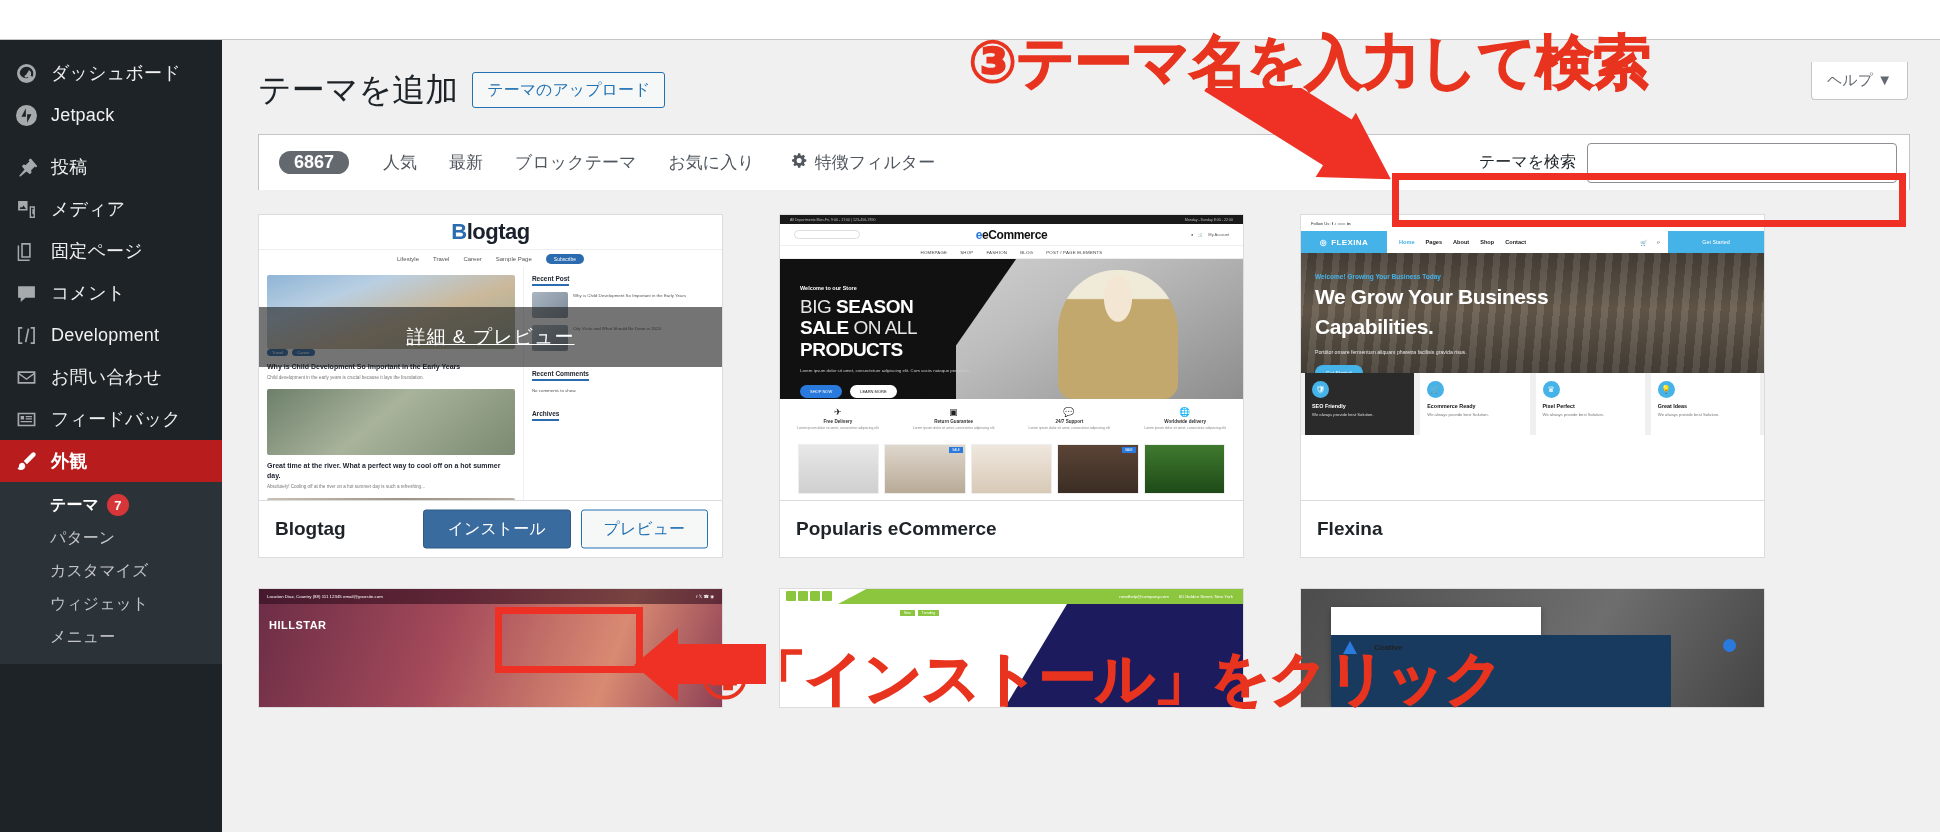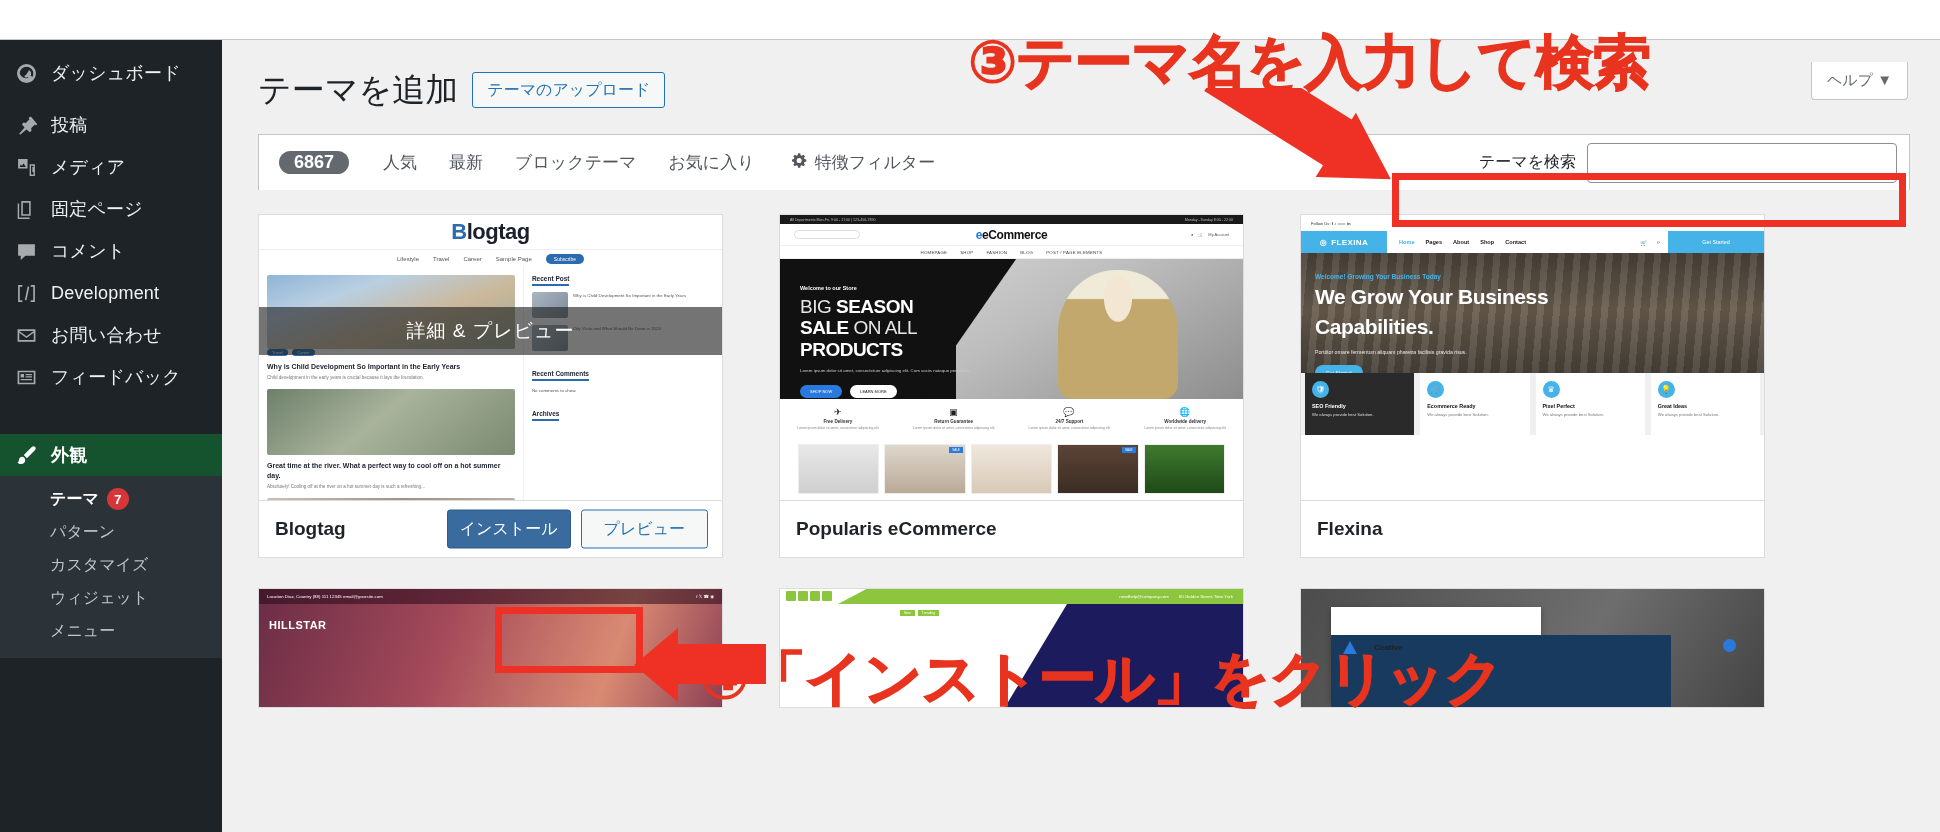--- a/index.html
+++ b/index.html
@@ -34,21 +34,21 @@
     letter-spacing: .2px;
   }
   .menu-item .mi-icon {
     width: 24px; height: 24px; flex: 0 0 24px;
     display: flex; align-items: center; justify-content: center;
     color: #a7aaad; font-size: 17px;
   }
   .menu-item .mi-icon svg { width: 21px; height: 21px; fill: #a7aaad; }
   .menu-sep { height: 10px; }
   .menu-item.current {
-    background: #14532d; color: #fff; font-weight: 600; position: relative; margin-top: 36px;
+    background: #b91c1c; color: #fff; font-weight: 600; position: relative;
   }
   .menu-item.current .mi-icon svg { fill: #fff; }
   .menu-item.current::after {
     content: ""; position: absolute; right: -8px; top: 50%;
     margin-top: -8px;
     border-top: 8px solid transparent; border-bottom: 8px solid transparent;
     border-right: 8px solid #f0f0f1;
   }
   .submenu { background: #2c3338; padding: 6px 0 10px 0; }
   .submenu-item {
@@ -133,33 +133,33 @@
     height: 56px; display: flex; align-items: center;
     padding: 0 16px; position: relative;
   }
   .theme-name { font-size: 19px; font-weight: 700; color: #1d2327; }
   .theme-actions {
     position: absolute; right: 14px; top: 50%; transform: translateY(-50%);
     display: flex; gap: 10px;
   }
   .btn-primary {
     background: #3a6b9e; color: #fff; border: 1px solid #2e5a85;
-    font-size: 16px; padding: 8px 12px; border-radius: 3px; cursor: pointer;
+    font-size: 16px; padding: 8px 24px; border-radius: 3px; cursor: pointer;
     font-family: "Liberation Sans", sans-serif;
   }
   .btn-secondary {
     background: #f6f7f7; color: #2271b1; border: 1px solid #2271b1;
     font-size: 16px; padding: 8px 22px; border-radius: 3px; cursor: pointer;
     font-family: "Liberation Sans", sans-serif;
   }
   .preview-overlay {
-    position: absolute; left: 0; right: 0; top: 92px; height: 48px;
+    position: absolute; left: 0; right: 0; top: 92px; height: 60px;
     background: rgba(30,30,30,.62);
     display: flex; align-items: center; justify-content: center;
-    color: #fff; font-size: 19px; letter-spacing: 1px; cursor: pointer;
+    color: #fff; font-size: 19px; letter-spacing: 1px; cursor: pointer; text-decoration: underline;
   }
 
   
   .mock { position: absolute; inset: 0; font-size: 5px; color: #333;
           font-family: "Liberation Sans", sans-serif; }
 
   
   .bt-top { height: 34px; background:#fff; display:flex; align-items:center; justify-content:center; }
   .bt-logo { font-size: 22px; color:#2b6cb0; font-weight:700; letter-spacing:-0.5px; }
   .bt-logo span { color:#1a202c; }
@@ -322,20 +322,28 @@
 
     <div class="menu-item">
       <span class="mi-icon">
         <svg viewBox="0 0 20 20">
             <path d="M10 1a9 9 0 100 18 9 9 0 000-18zm0 2.5a6.5 6.5 0 016.5 6.5c0 1.2-.33 2.3-.9 3.25l-1.6-1a4.6 4.6 0 00-1.5-5.5l-3 4.6a1.3 1.3 0 101.1 1.9l1.4.9A6.47 6.47 0 013.5 10 6.5 6.5 0 0110 3.5z"></path>
           </svg>
       </span>
       <span>ダッシュボード</span>
     </div>
 
+    <div class="menu-item">
+      <span class="mi-icon">
+        <svg viewBox="0 0 20 20">
+            <path d="M10 0a10 10 0 100 20A10 10 0 0010 0zM9.4 11.3H5.2L9.4 3v8.3zm1.2 5.7V8.7h4.2L10.6 17z"></path>
+          </svg>
+      </span>
+      <span>Jetpack</span>
+    </div>
 
     <div class="menu-sep"></div>
 
     <div class="menu-item">
       <span class="mi-icon">
         <svg viewBox="0 0 20 20">
             <path d="M13.3 1.6l-1.4 1.4 1 1-3.6 3.6-2.1-.4-1.6 1.6L8.1 12l-5 5.9.8.8L10 13.9l3.2 2.5 1.6-1.6-.4-2.1 3.6-3.6 1 1 1.4-1.4-6.1-7.1z"></path>
           </svg>
       </span>
       <span>投稿</span>

